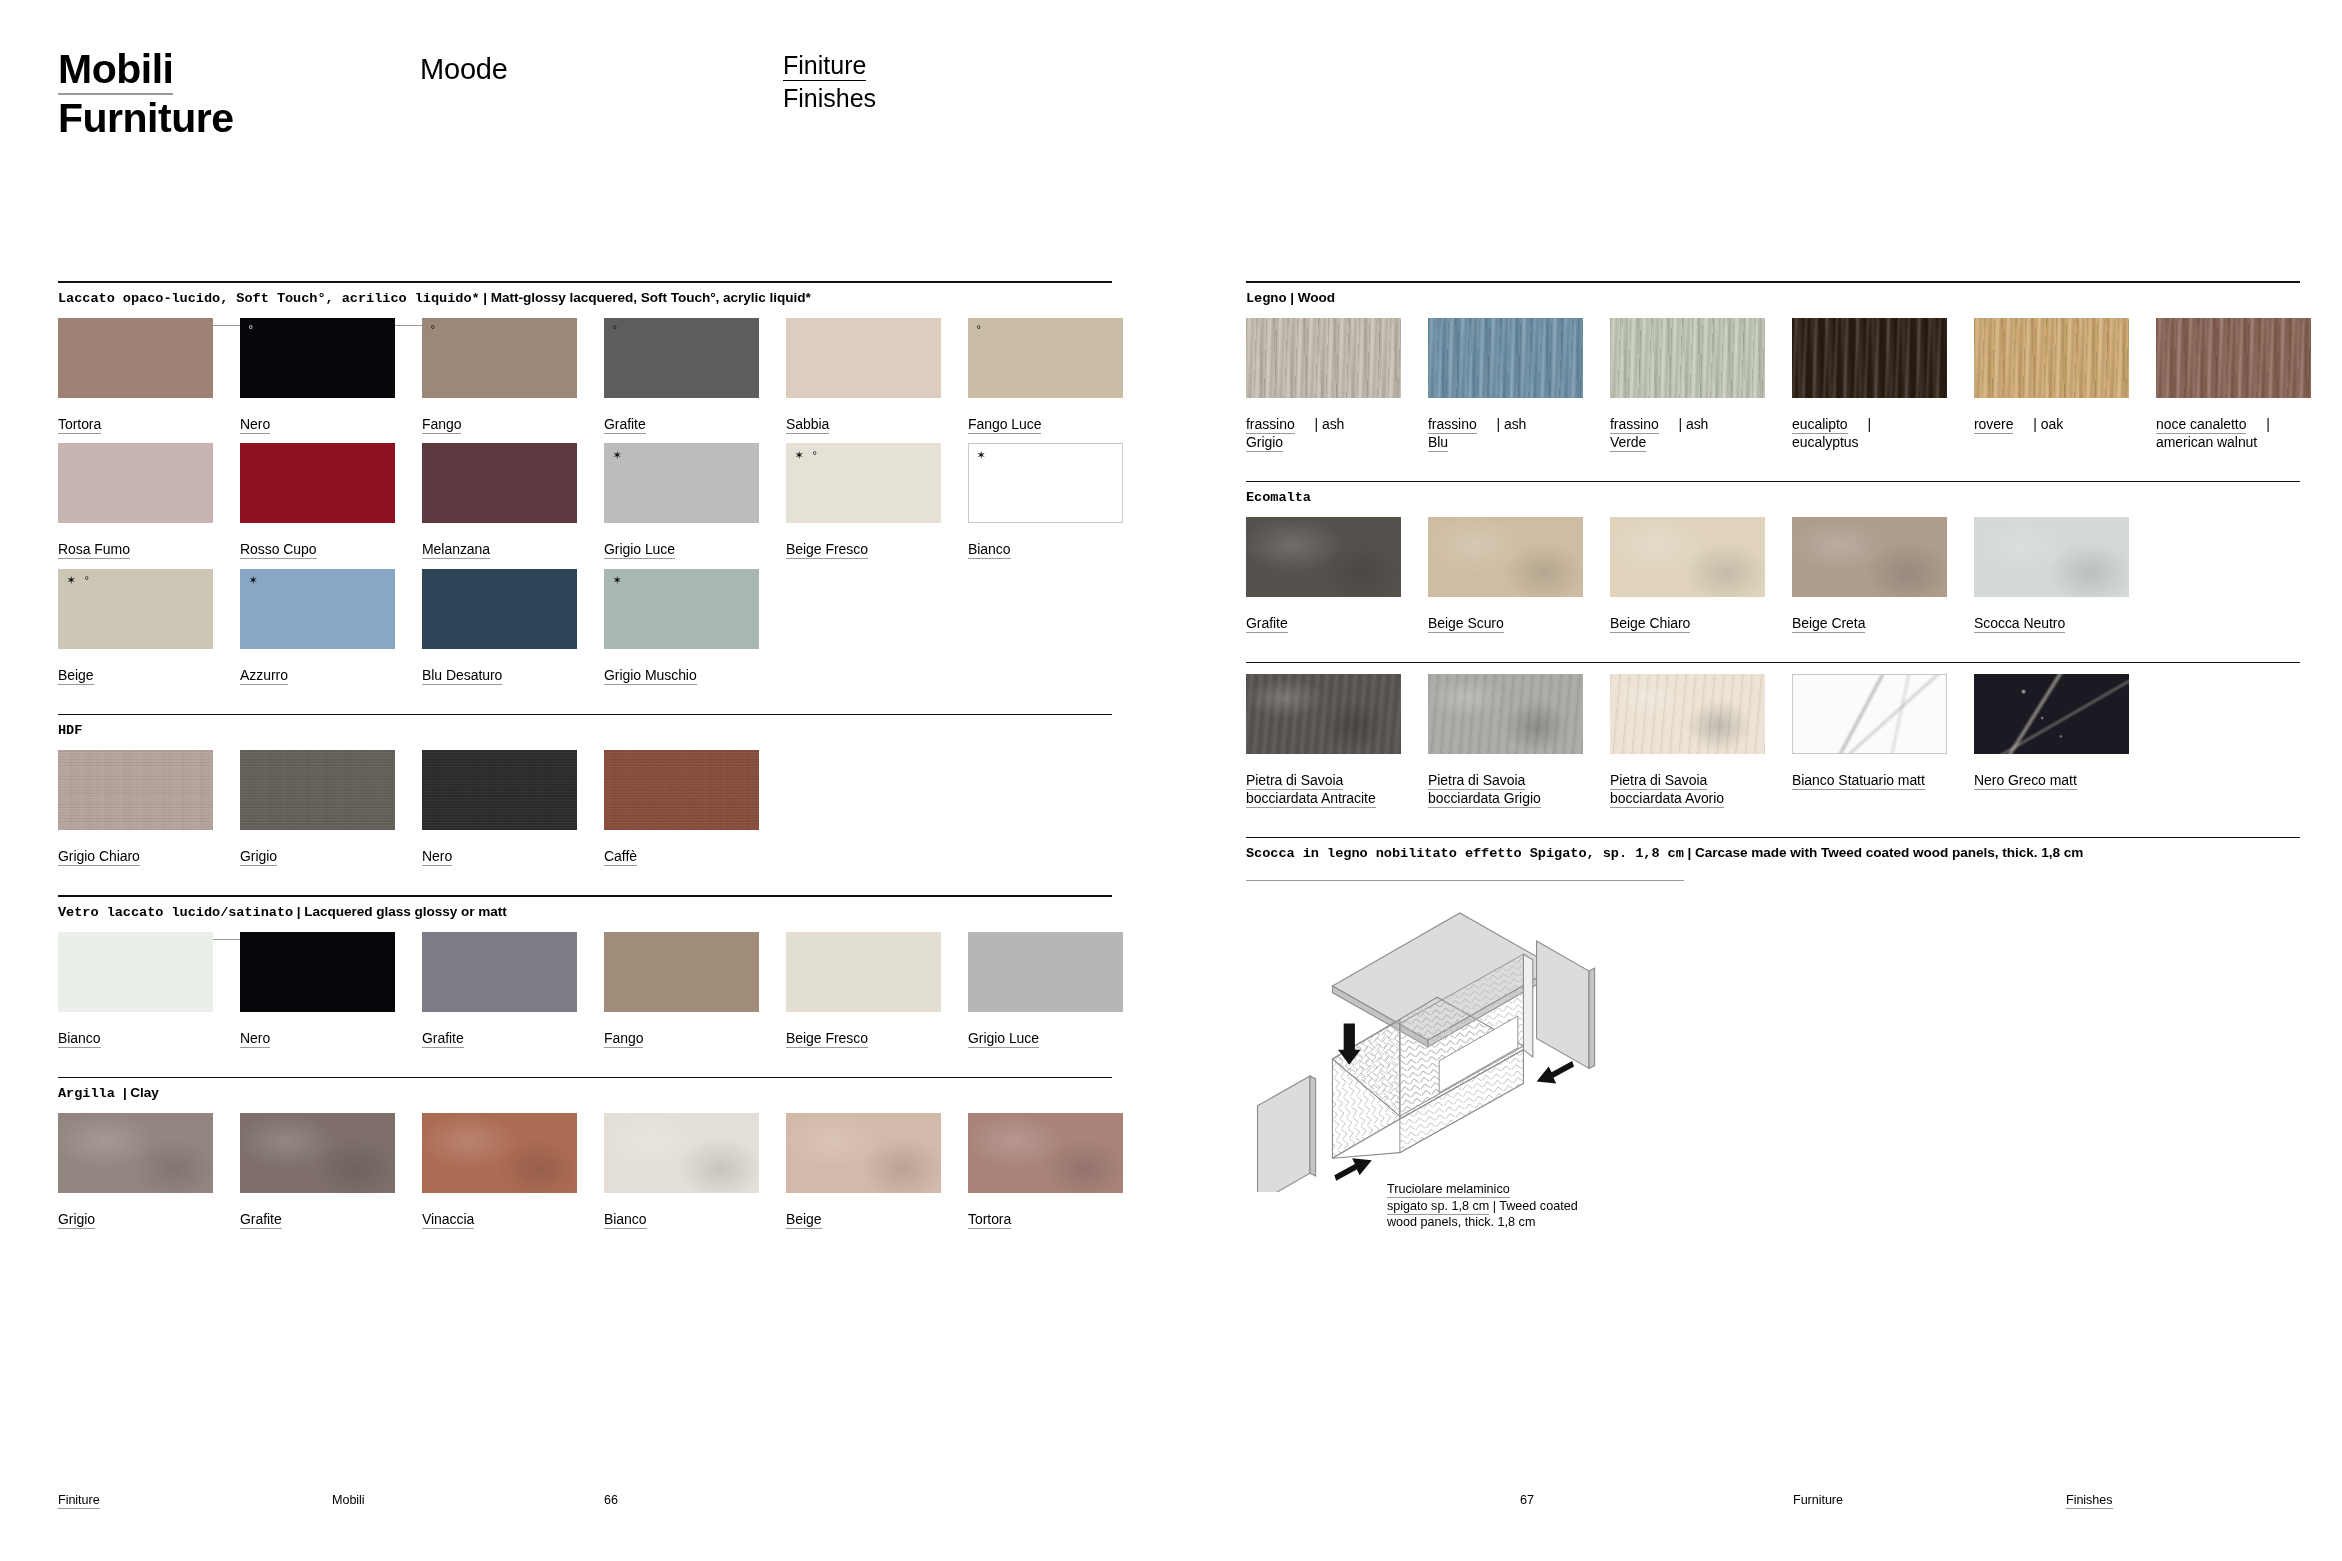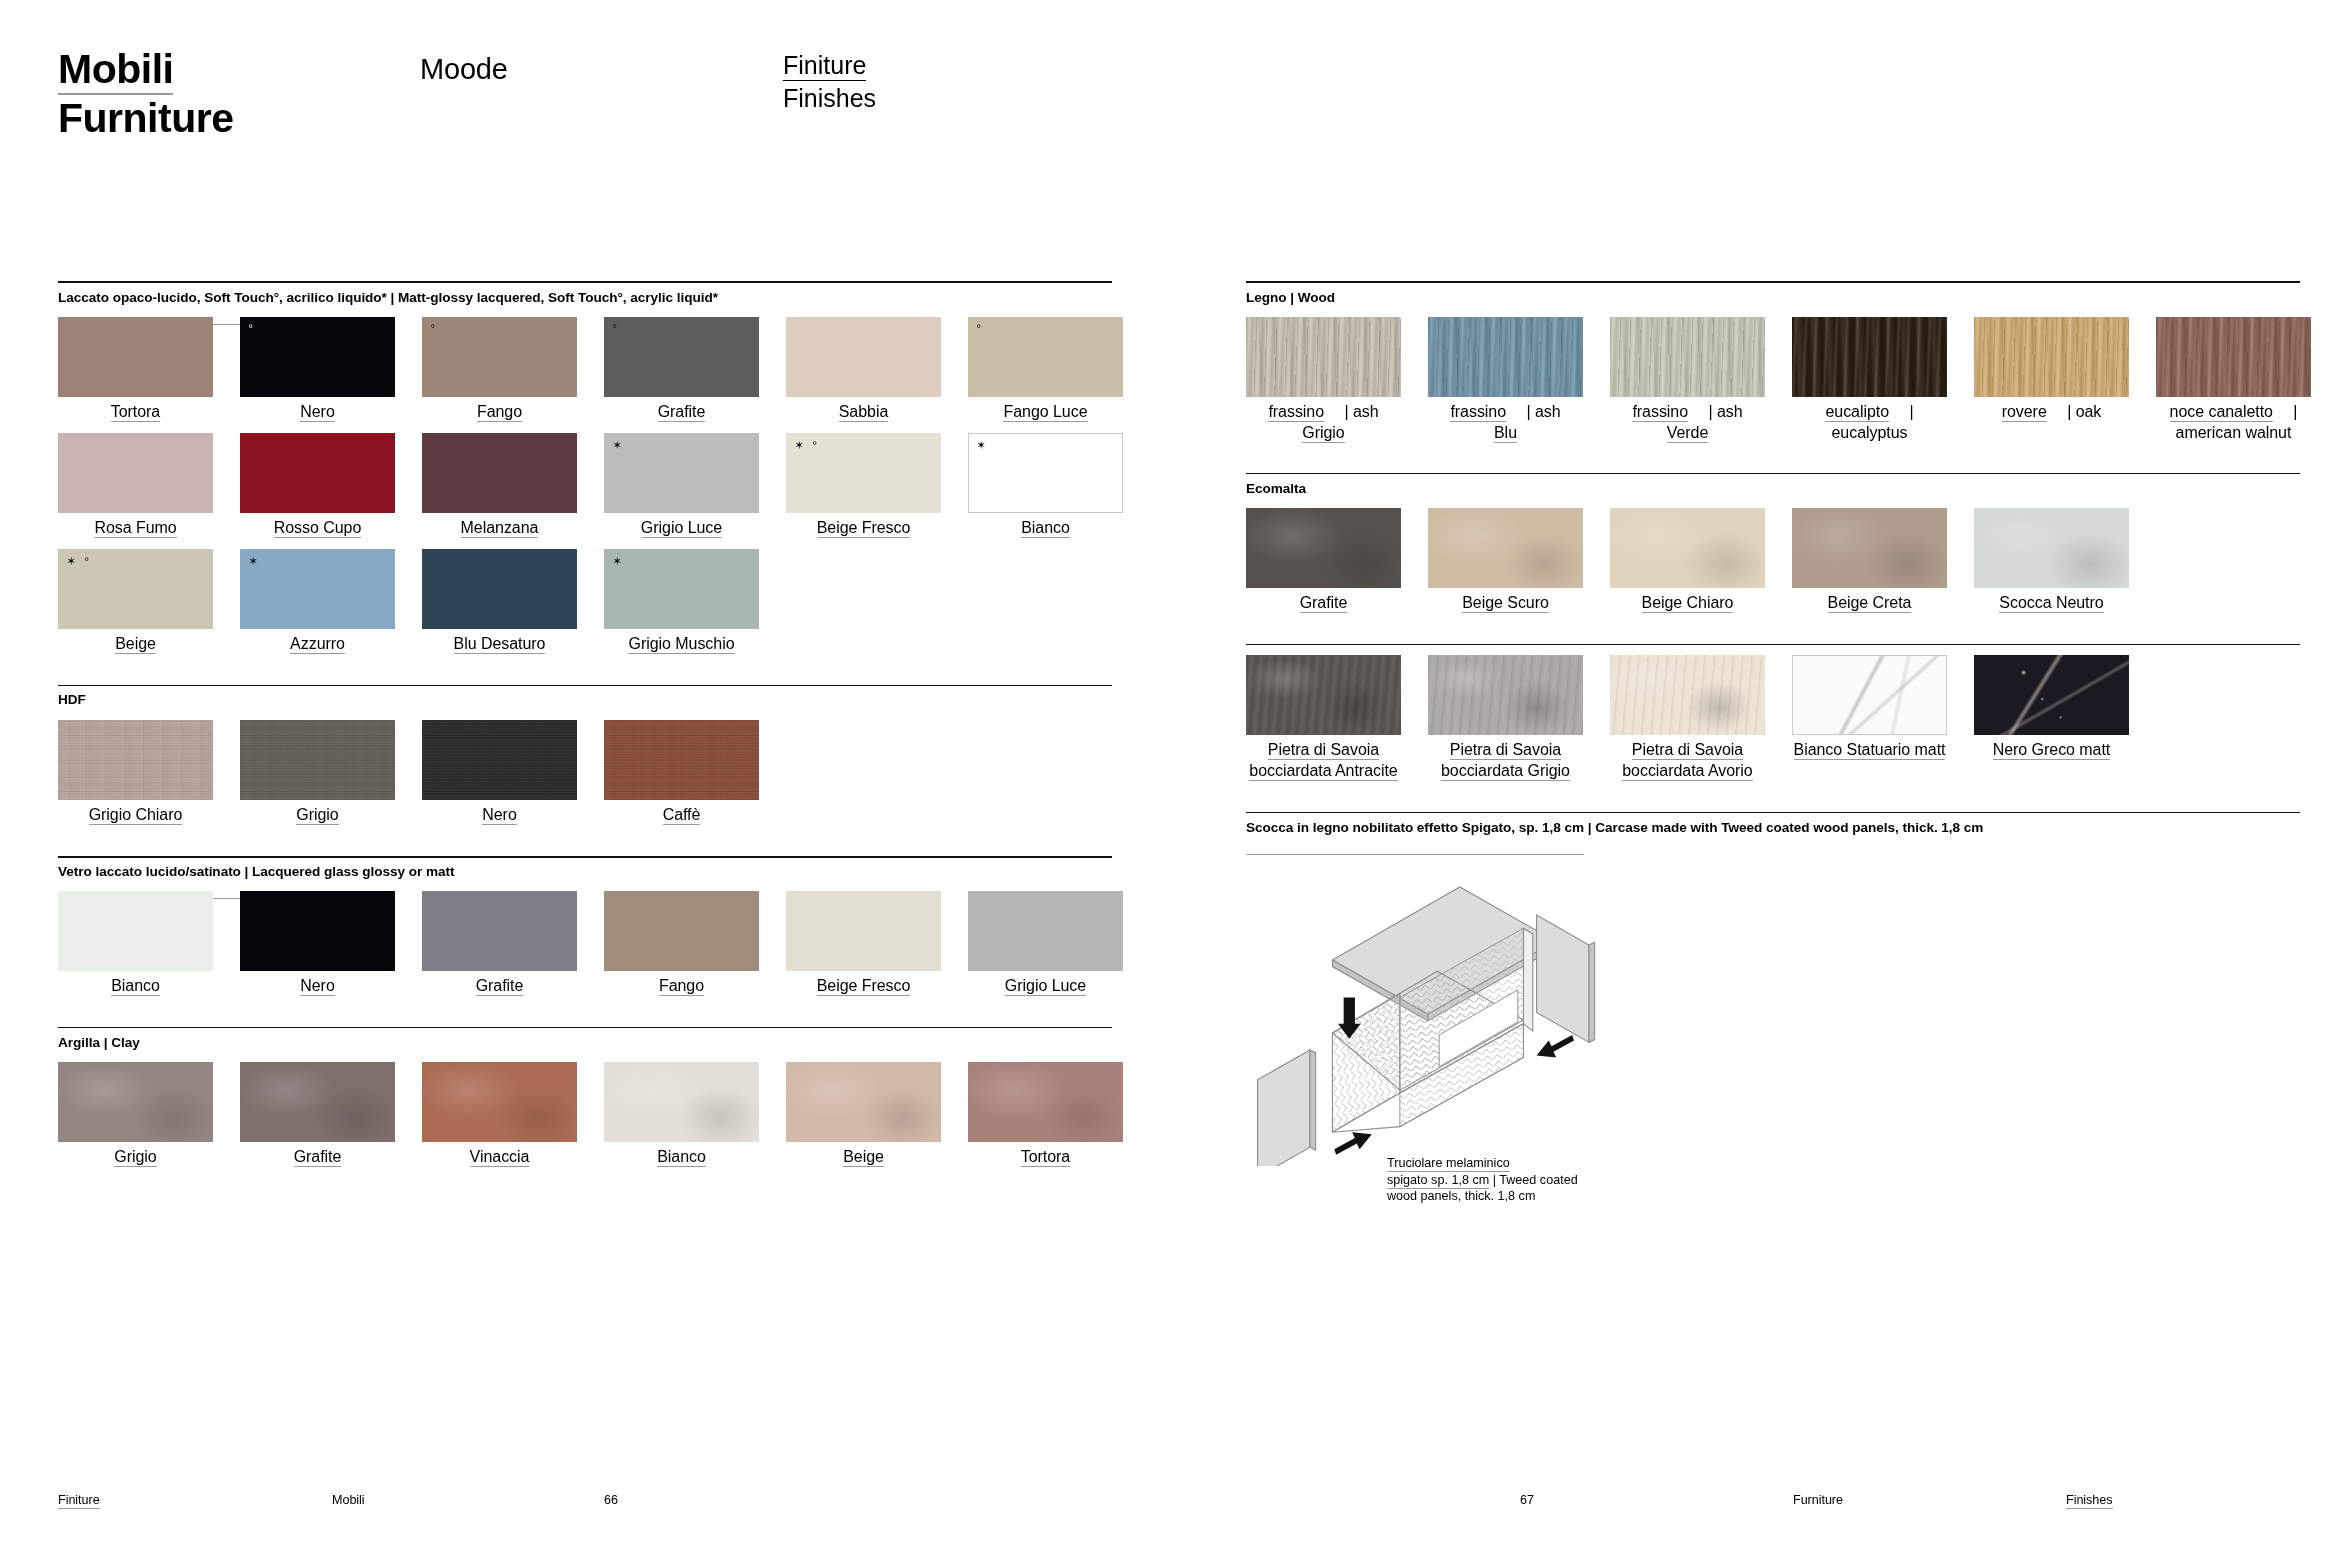--- a/index.html
+++ b/index.html
@@ -25,32 +25,32 @@
   .col{position:absolute;top:281px;width:1054px;}
   .col-left{left:58px;}
   .col-right{left:1246px;}
 
   
   .group{position:relative;width:100%;}
   .rule-thick{width:100%;height:0;border-top:2.8px solid #111;}
   .rule-thin{width:100%;height:0;border-top:1.4px solid #111;}
   .grp-head{font-size:13.6px;font-weight:700;letter-spacing:-0.05px;
             margin:6.6px 0 0 0;white-space:nowrap;line-height:1.25;}
-  .grp-head .u{border-bottom:1.5px solid #9a9a9a;padding-bottom:19px;}
+  .grp-head .u{border-bottom:1.5px solid #9a9a9a;padding-bottom:19px;font-family:Liberation Mono, monospace;}
 
   
   .row{display:flex;gap:0;margin-top:10.3px;}
   .cell{width:155px;margin-right:27px;position:relative;}
   .cell:last-child{margin-right:0;}
   .sw{width:155px;height:80px;position:relative;overflow:hidden;}
   .sw.bordered{box-shadow:inset 0 0 0 0.9px #c6c6c6;}
   .marks{position:absolute;left:8.4px;top:6.6px;font-size:11.2px;letter-spacing:2.8px;
          line-height:1;color:#111;}
   .marks.light{color:#f2f2f2;}
-  .lab{font-size:16px;line-height:1.30;margin-top:5px;letter-spacing:-0.05px;text-align:center;}
+  .lab{font-size:14px;line-height:1.30;margin-top:17px;letter-spacing:-0.05px;}
   .lab .u{border-bottom:1.4px solid #9a9a9a;padding-bottom:0.9px;display:inline;}
   .lab .n{display:inline;padding-left:16px;}
   .lab .l2{display:block;}
   .gap-md{height:30px;}
 
   
   .diagram{position:relative;width:1054px;height:375px;margin-top:20.6px;}
   .diagram svg{position:absolute;left:0;top:0;}
   .diag-cap{position:absolute;left:141px;top:298px;font-size:12.6px;line-height:1.32;}
   .diag-cap .u{border-bottom:1.3px solid #9a9a9a;padding-bottom:0.9px;}

